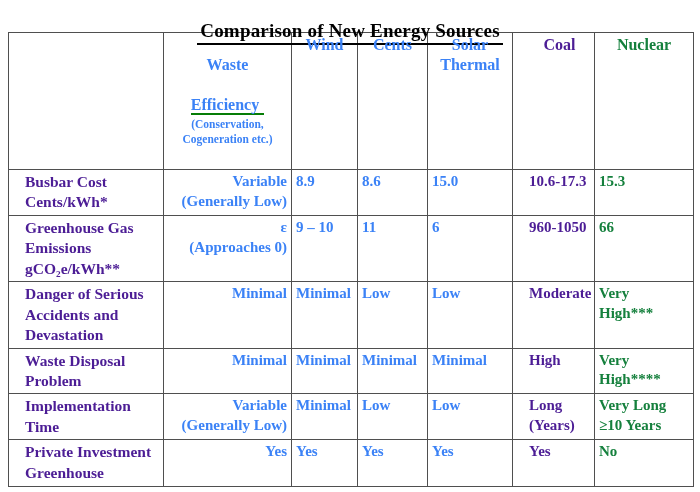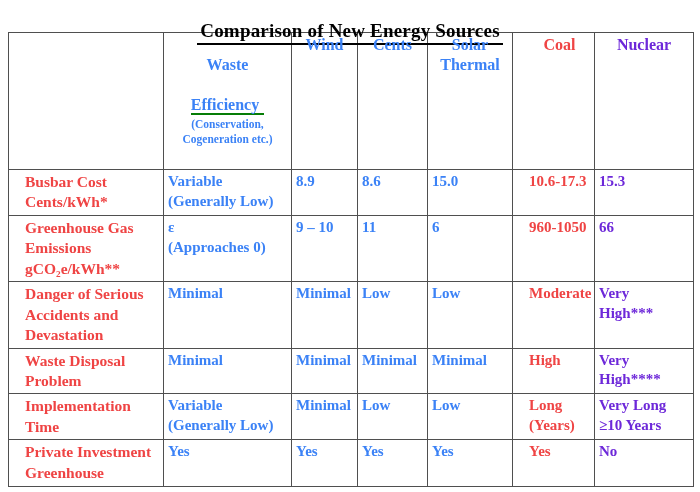--- a/index.html
+++ b/index.html
@@ -45,24 +45,24 @@
     vertical-align: top;
     font-weight: bold;
     padding: 2px 4px;
     font-size: 15px;
     line-height: 1.32;
     white-space: pre-line;
   }
   thead th { text-align: center; font-size: 16px; line-height: 1.25; }
   tbody th { text-align: left; font-size: 15.5px; padding-left: 3px; }
   td { text-align: left; }
-  td.center { text-align: left; }
+  td.center { text-align: right; }
   .green { color: #3b82f6; }
-  .red   { color: #6d28d9; }
-  .black { color: #ef4444; padding-left: 16px; }
+  .red   { color: #15803d; }
+  .black { color: #4c1d95; padding-left: 16px; }
   .hdr-line2 { display: inline-block; }
   .ee-underline {
     border-bottom: 2px solid #067d06;
     padding-right: 5px;
     padding-bottom: 0px;
   }
   .subcap { font-size: 11.5px; line-height: 1.3; margin-top: 2px; }
   tr.r-hdr  { height: 80px; }
   tr.r-busbar { height: 44px; }
   tr.r-ghg    { height: 61px; }

